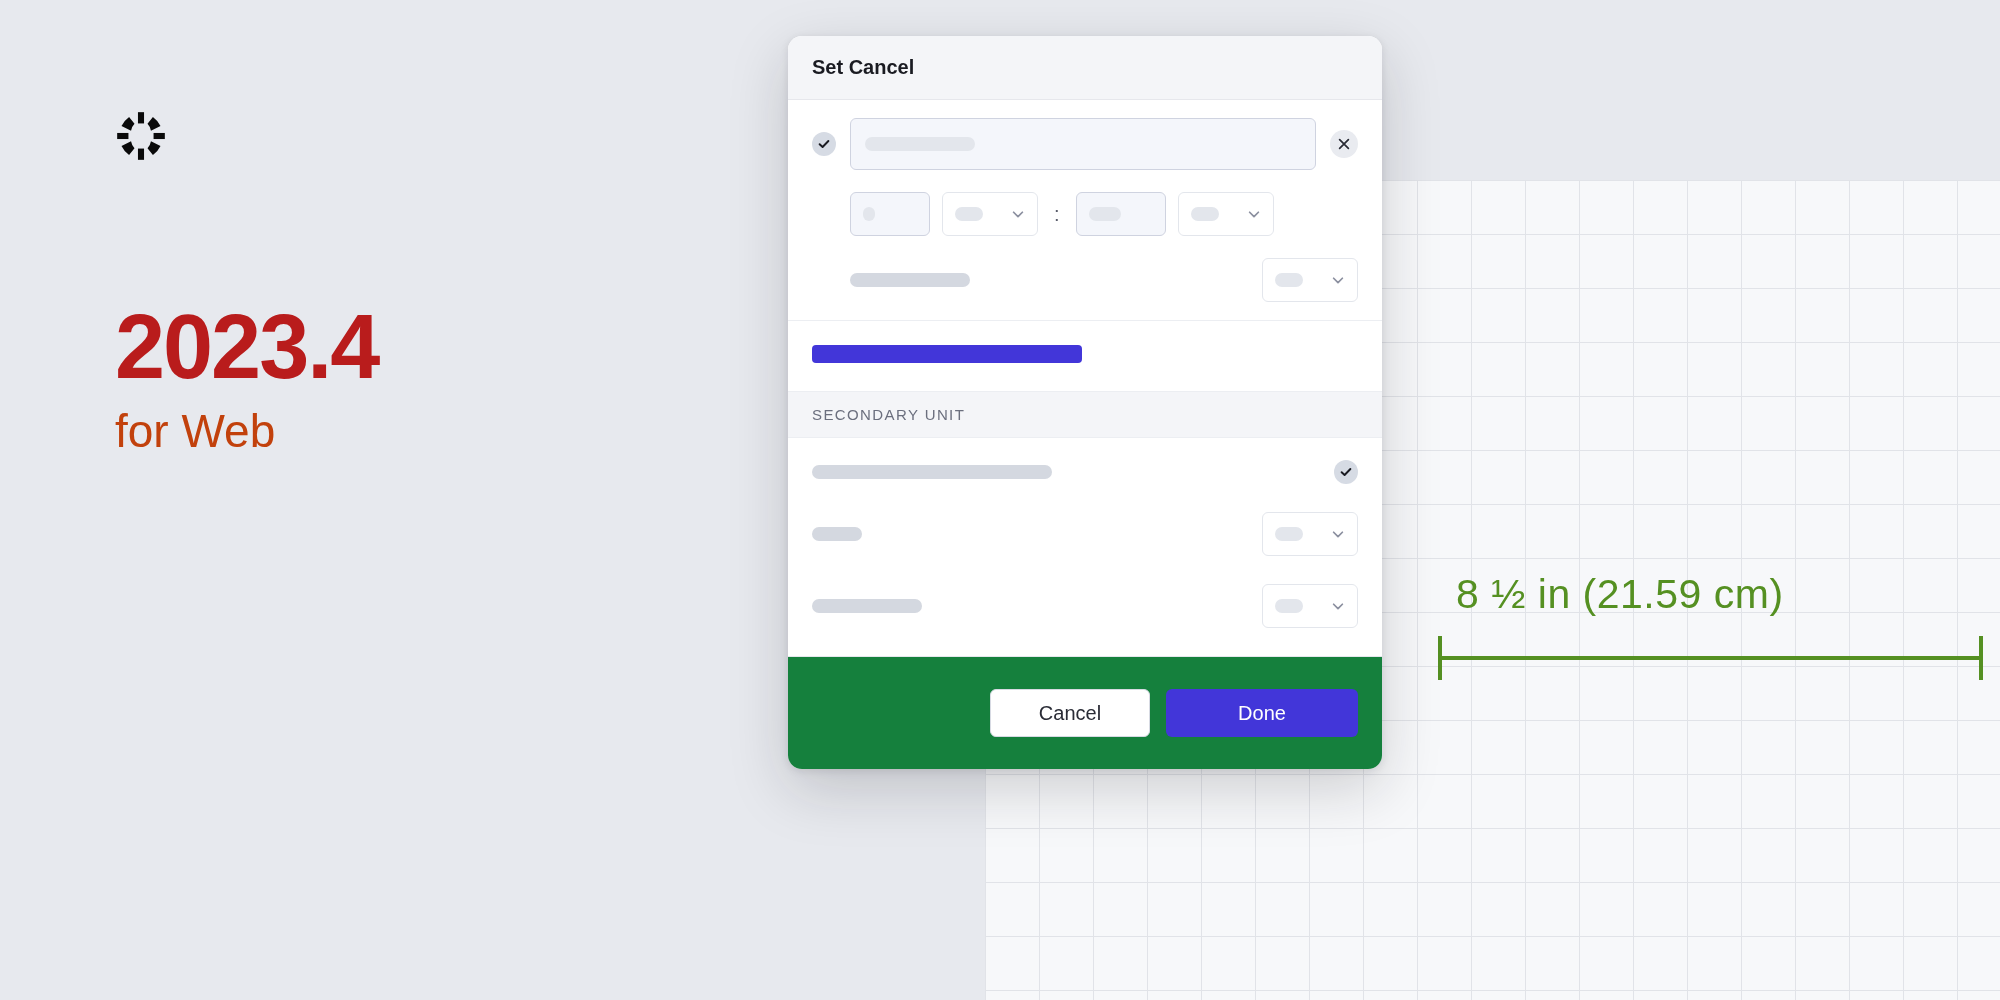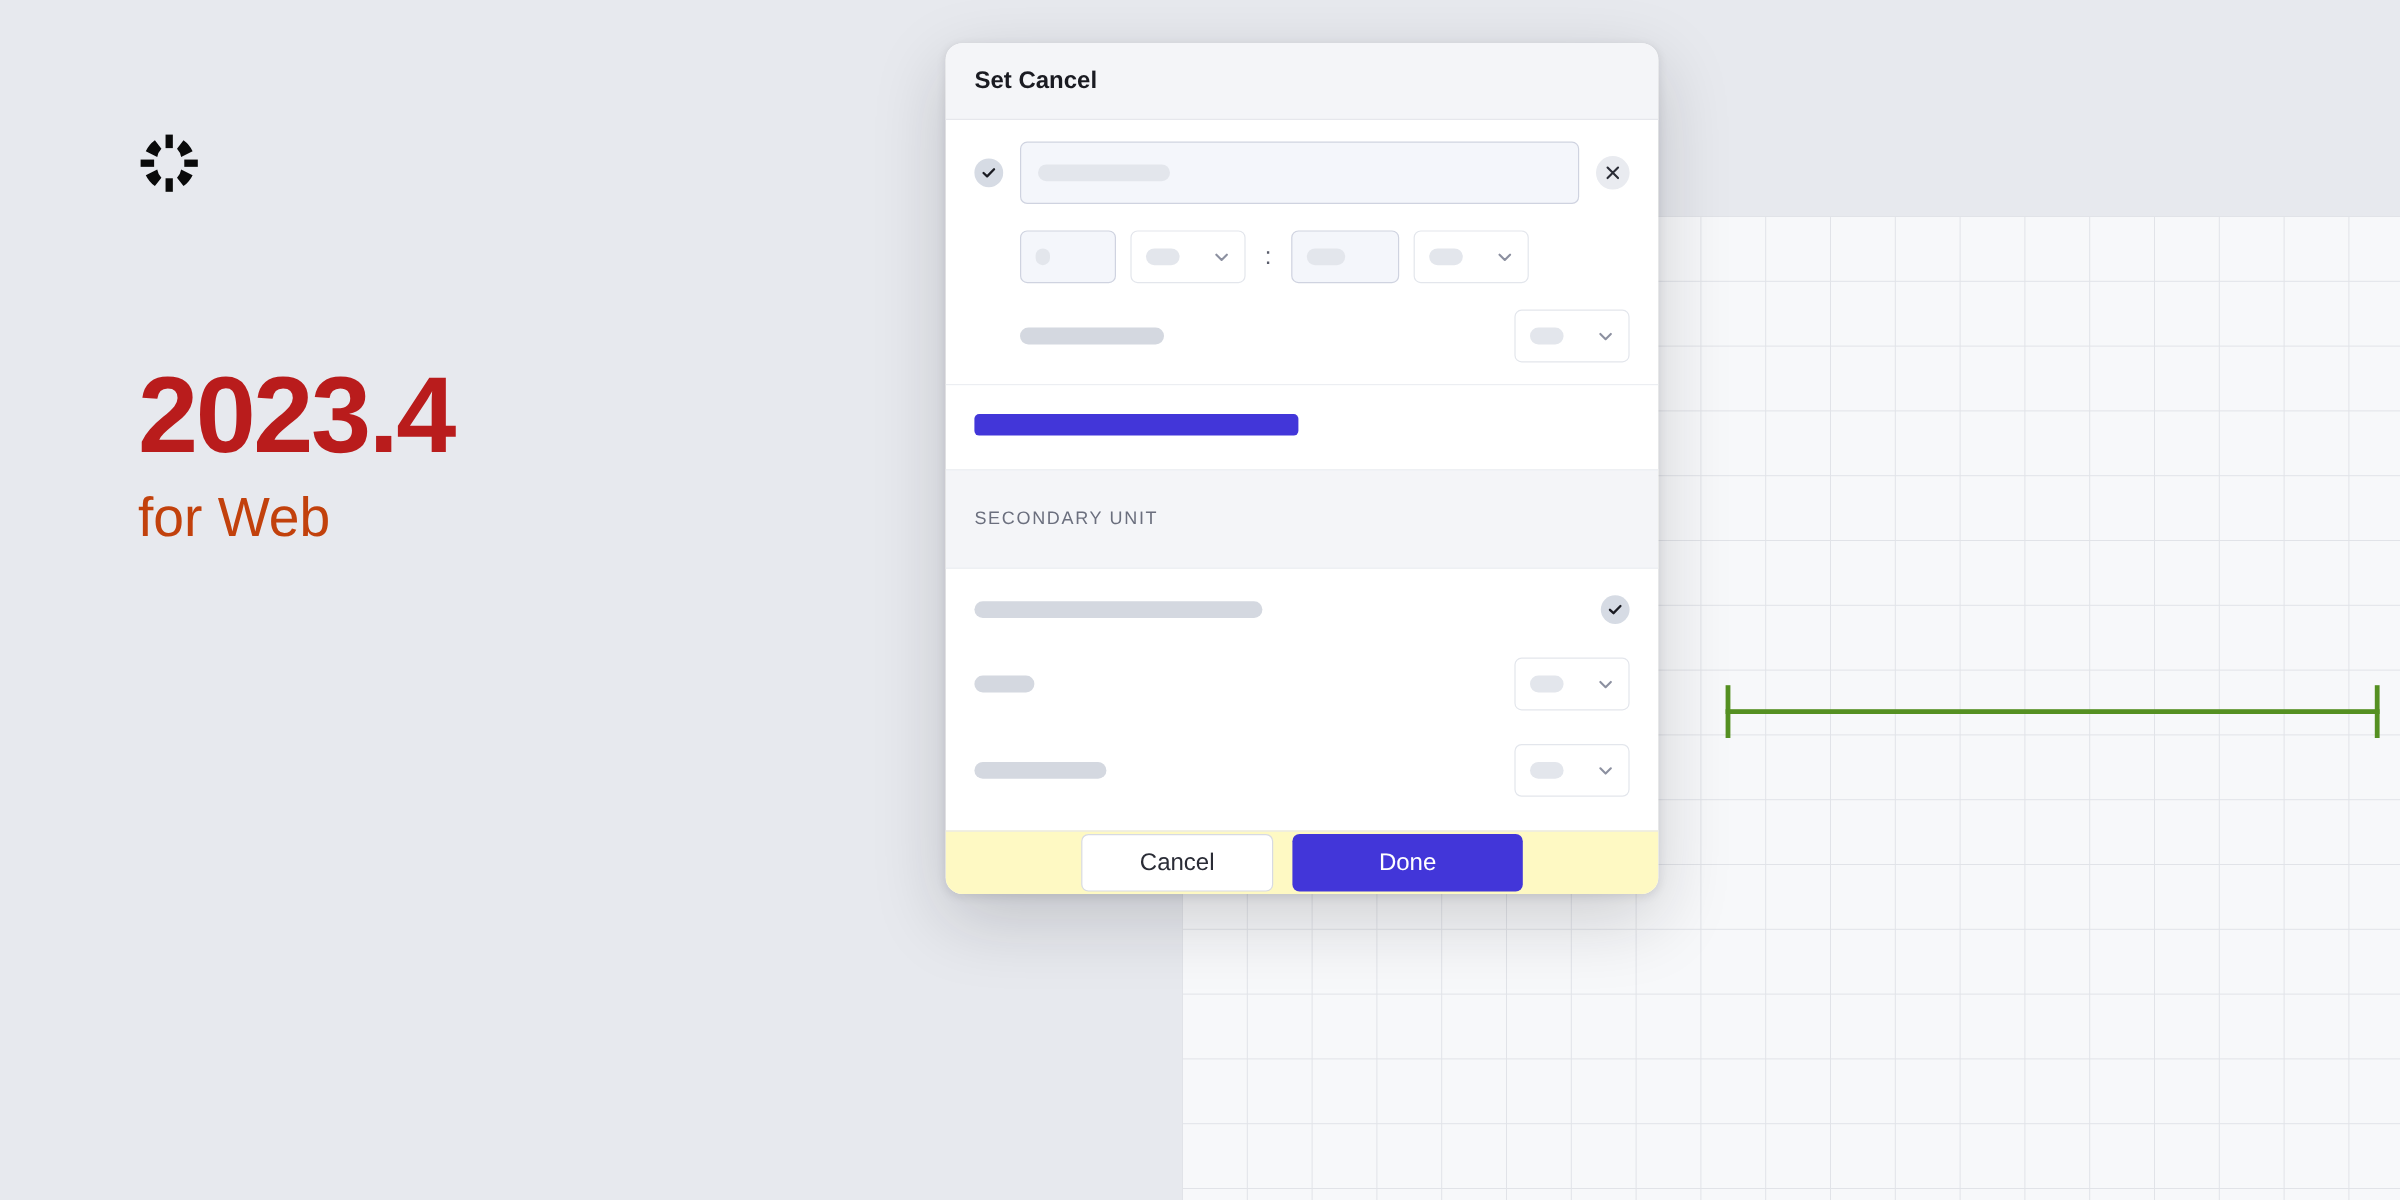--- a/index.html
+++ b/index.html
@@ -92,30 +92,30 @@
   .ibox.sel .chev { color:#8c90a0; }
   .chev svg { width:14px; height:14px; display:block; }
   .colon { font-size: 20px; color:#5a5d6b; padding: 0 4px; }
 
   .label-row { display:flex; align-items:center; justify-content: space-between; margin-left:38px; margin-top: 22px; }
 
   .link-bar { padding: 24px 24px 28px; }
   .link-pill { width: 270px; height: 18px; background:#4236d9; border-radius: 4px; }
 
   .band {
-    background:#f4f5f8; padding: 32px 24px;
+    background:#f4f5f8; padding: 14px 24px;
     font-size: 15px; letter-spacing: 1.4px; color:#6b6f7e;
     border-top:1px solid #eceef2; border-bottom:1px solid #eceef2;
   }
 
   .opt-row { display:flex; align-items:center; justify-content: space-between; padding: 22px 24px; }
 
   .footer {
-    background:#fef9c3; padding: 2px 24px;
-    display:flex; justify-content:center; gap: 16px;
+    background:#15803d; padding: 32px 24px;
+    display:flex; justify-content:flex-end; gap: 16px;
     border-top:1px solid #e6e7ec;
   }
   .btn {
     height: 48px; padding: 0 28px; border-radius: 6px;
     display:flex; align-items:center; justify-content:center;
     font-size: 20px; cursor:pointer;
   }
   .btn.secondary { background:#fff; border:1px solid #d7dae3; color:#2a2c36; width: 160px; }
   .btn.primary { background:#4236d9; color:#fff; width: 192px; font-weight:500; }
 </style>
@@ -135,20 +135,21 @@
       <path d="M17.5 20.8 A11 11 0 0 0 21.0 16.6 L16.6 14.4 A6 6 0 0 1 15.0 17.6 Z"></path>
       <rect x="1" y="10.6" width="5.2" height="2.8"></rect>
       <rect x="17.8" y="10.6" width="5.2" height="2.8"></rect>
     </svg>
   </div>
   <div class="version">2023.4</div>
   <div class="sub">for Web</div>
 </div>
 
 <div class="measure">
+  <div class="label">8 ½ in (21.59 cm)</div>
   <div class="bar">
     <div class="tick l"></div>
     <div class="line"></div>
     <div class="tick r"></div>
   </div>
 </div>
 
 <div class="dialog">
   <div class="dialog-header">Set Cancel</div>
 

